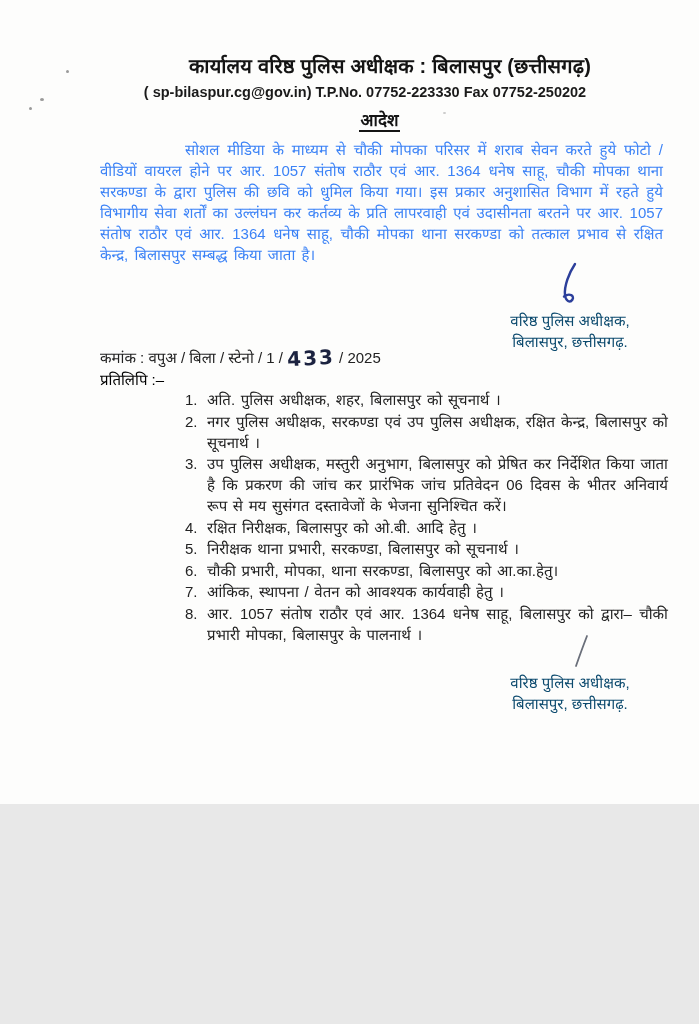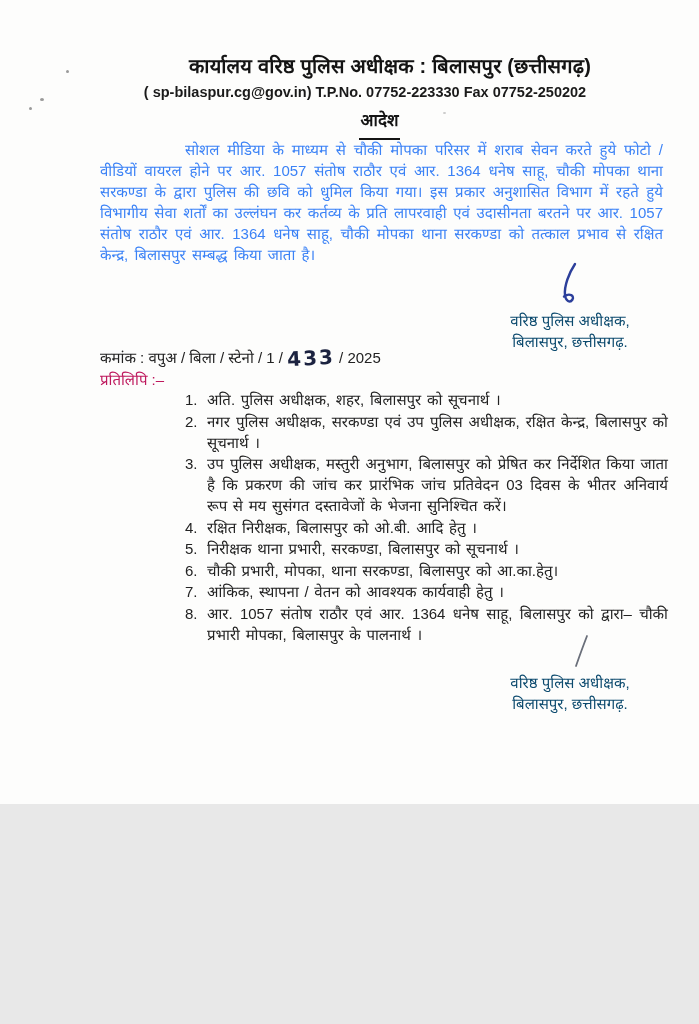--- a/index.html
+++ b/index.html
@@ -18,21 +18,21 @@
     letter-spacing:.2px;
   }
   .hdr-contact{
     position:absolute;top:84px;left:105px;width:520px;
     text-align:center;font-size:14.5px;font-weight:bold;color:#1a1a1a;
   }
   .order-heading{
     position:absolute;top:108px;left:115px;width:520px;
     text-align:center;font-size:17px;font-weight:bold;color:#141414;
   }
-  .order-heading span{border-bottom:2px solid #141414;padding:0 2px 8px;margin-left:9px;}
+  .order-heading span{border-bottom:2px solid #141414;padding:0 2px 0;margin-left:9px;}
   .body-par{
     position:absolute;top:139px;left:100px;width:563px;
     font-size:15px;line-height:21px;
     text-align:justify;text-justify:inter-word;
     text-indent:85px;color:#3b82f6;
     word-spacing:2px;
   }
   .sig-top{
     position:absolute;top:262px;left:455px;width:230px;text-align:center;
   }
@@ -47,21 +47,21 @@
   .handnum{
     display:inline-block;
     font-size:20px;font-weight:bold;color:#1c2340;
     transform:rotate(-3deg) translateY(2px);
     letter-spacing:2px;
     font-family:"DejaVu Sans","Liberation Sans",sans-serif;
   }
   .ref-right{white-space:pre;font-size:15px;color:#222;}
   .copies-heading{
     position:absolute;top:369px;left:100px;
-    font-size:15px;color:#be185d;
+    font-size:15px;color:#000000;
   }
   .copy-list{
     position:absolute;top:389px;left:185px;width:483px;
     font-size:15px;line-height:21px;color:#222;
   }
   .copy-item{display:flex;margin:0 0 0.5px 0;}
   .copy-num{flex:0 0 22px;}
   .copy-text{flex:1;text-align:justify;text-justify:inter-word;word-spacing:1.5px;}
   .sig-bottom{
     position:absolute;top:634px;left:455px;width:230px;text-align:center;
@@ -105,21 +105,21 @@
     <div class="copy-item">
       <span class="copy-num">1.</span>
       <span class="copy-text">अति. पुलिस अधीक्षक, शहर, बिलासपुर को सूचनार्थ ।</span>
     </div>
     <div class="copy-item">
       <span class="copy-num">2.</span>
       <span class="copy-text">नगर पुलिस अधीक्षक, सरकण्डा एवं उप पुलिस अधीक्षक, रक्षित केन्द्र, बिलासपुर को सूचनार्थ ।</span>
     </div>
     <div class="copy-item">
       <span class="copy-num">3.</span>
-      <span class="copy-text">उप पुलिस अधीक्षक, मस्तुरी अनुभाग, बिलासपुर को प्रेषित कर निर्देशित किया जाता है कि प्रकरण की जांच कर प्रारंभिक जांच प्रतिवेदन 03 दिवस के भीतर अनिवार्य रूप से मय सुसंगत दस्तावेजों के भेजना सुनिश्चित करें।</span>
+      <span class="copy-text">उप पुलिस अधीक्षक, मस्तुरी अनुभाग, बिलासपुर को प्रेषित कर निर्देशित किया जाता है कि प्रकरण की जांच कर प्रारंभिक जांच प्रतिवेदन 06 दिवस के भीतर अनिवार्य रूप से मय सुसंगत दस्तावेजों के भेजना सुनिश्चित करें।</span>
     </div>
     <div class="copy-item">
       <span class="copy-num">4.</span>
       <span class="copy-text">रक्षित निरीक्षक, बिलासपुर को ओ.बी. आदि हेतु ।</span>
     </div>
     <div class="copy-item">
       <span class="copy-num">5.</span>
       <span class="copy-text">निरीक्षक थाना प्रभारी, सरकण्डा, बिलासपुर को सूचनार्थ ।</span>
     </div>
     <div class="copy-item">

